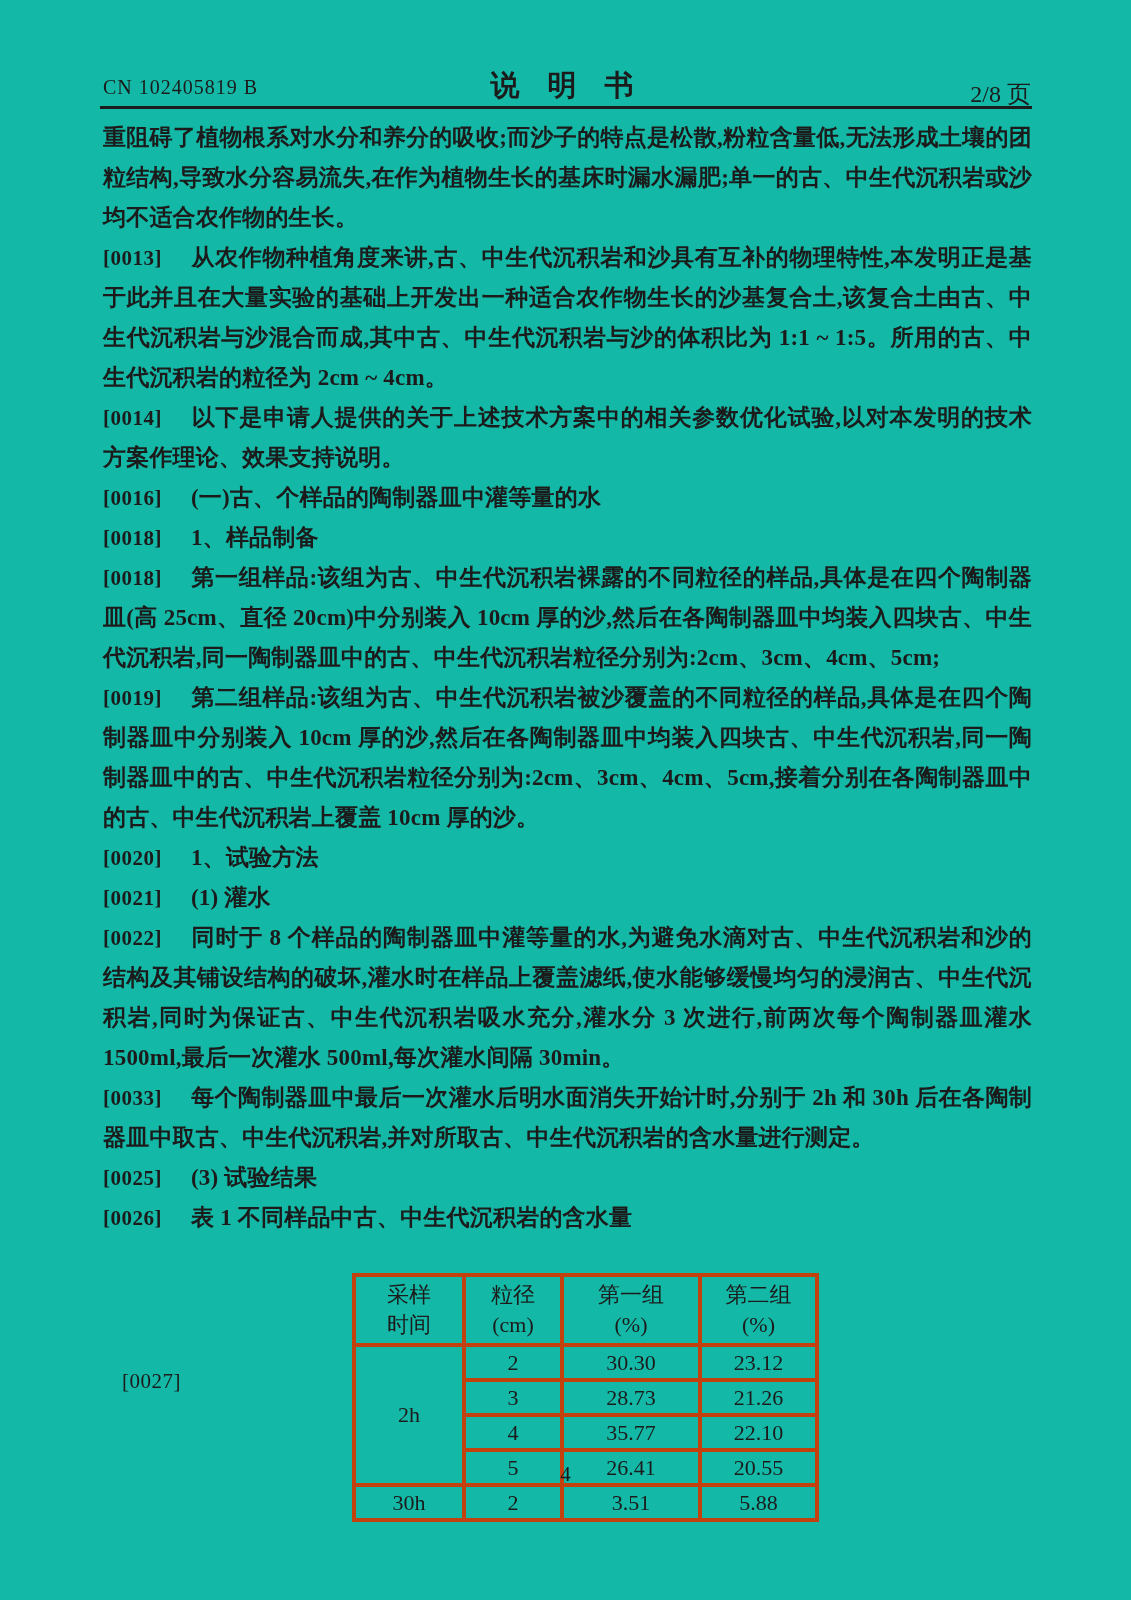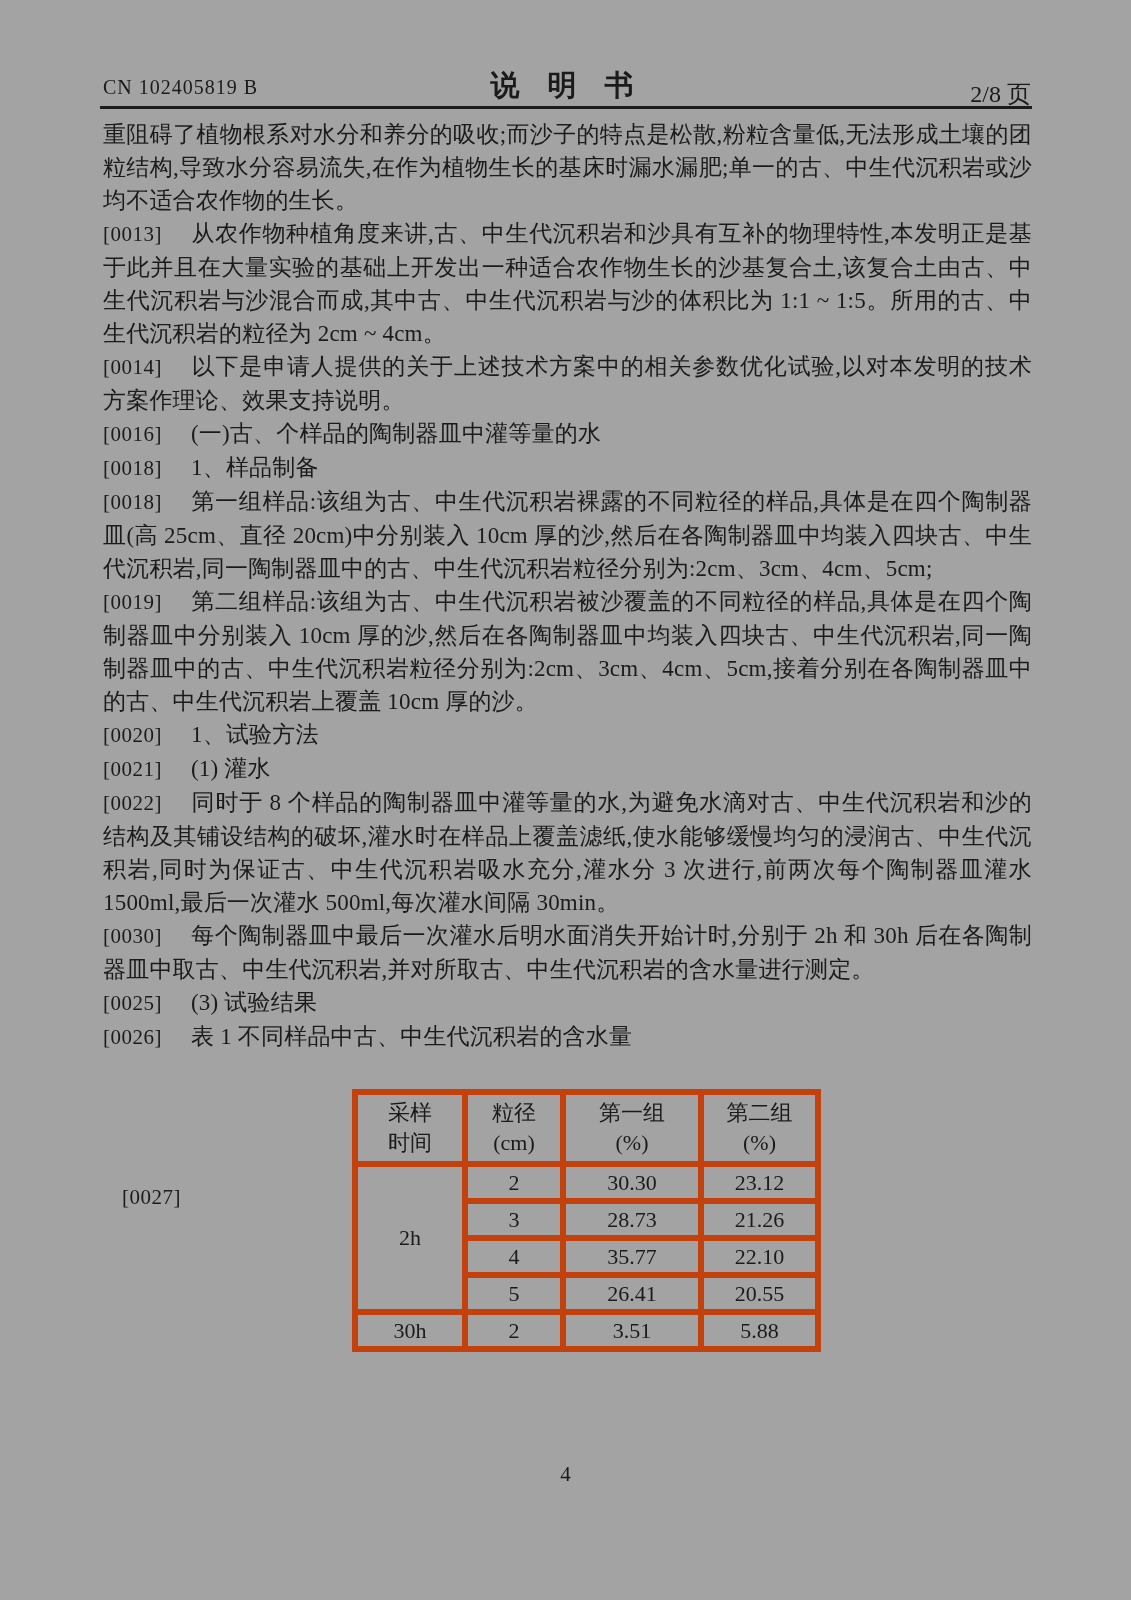--- a/index.html
+++ b/index.html
@@ -1,57 +1,58 @@
 <!DOCTYPE html>
 <html lang="zh"><head>
 <meta charset="utf-8">
 <style>
   html,body{margin:0;padding:0;background:#ffffff;}
   .page{
     position:relative;
     width:1131px;height:1600px;
-    background:#a3a3a3;
+    background:#14b8a6;
     font-family:"Liberation Serif","DejaVu Serif",serif;
     color:#1b1b1b;
     overflow:hidden;
   }
   
   .header{position:absolute;top:66px;left:103px;right:100px;height:38px;}
   .doc-number{position:absolute;left:0;top:10px;font-size:20px;letter-spacing:1px;}
   .doc-title{
     position:absolute;left:50%;top:0;transform:translateX(-50%);
     font-size:29px;font-weight:bold;letter-spacing:10px;white-space:nowrap;
     font-family:"Liberation Sans","DejaVu Sans",sans-serif;
   }
   .page-indicator{position:absolute;right:0;top:12px;font-size:24px;}
   .header-rule{
     position:absolute;top:106px;left:100px;width:932px;
     border-top:3px solid #1c1c1c;
   }
   
   .body-text{position:absolute;top:118px;left:103px;width:929px;}
   .para{
-    font-size:23px;line-height:33px;
+    font-size:23px;line-height:40px;
     text-align:justify;text-justify:inter-ideograph;
     letter-spacing:0.2px;
+    font-weight:bold;
   }
   .ptag{
     display:inline-block;width:88px;
     font-size:21px;letter-spacing:0.5px;vertical-align:baseline;
   }
   
   .table-section{position:relative;margin-top:35px;height:230px;}
   .otag{position:absolute;left:2px;top:96px;font-size:21px;letter-spacing:0.5px;margin-left:17px;}
   table.data{
     margin-left:249px;
     border-collapse:collapse;table-layout:fixed;
     border:3px solid #1b1b1b;
   }
   table.data th,table.data td{
-    border:6px solid #c2410c;
+    border:4px solid #c2410c;
     text-align:center;vertical-align:middle;
     padding:0;font-weight:normal;
     font-size:22px;
   }
   table.data th{height:66px;line-height:30px;}
   table.data td{height:31px;}
   
   .footer{position:absolute;top:1462px;left:0;width:100%;text-align:center;}
   .page-number{font-size:21px;}
 </style>
@@ -71,21 +72,21 @@
     <div class="para"><span>重阻碍了植物根系对水分和养分的吸收;而沙子的特点是松散,粉粒含量低,无法形成土壤的团粒结构,导致水分容易流失,在作为植物生长的基床时漏水漏肥;单一的古、中生代沉积岩或沙均不适合农作物的生长。</span></div>
     <div class="para"><span class="ptag">[0013]</span><span>从农作物种植角度来讲,古、中生代沉积岩和沙具有互补的物理特性,本发明正是基于此并且在大量实验的基础上开发出一种适合农作物生长的沙基复合土,该复合土由古、中生代沉积岩与沙混合而成,其中古、中生代沉积岩与沙的体积比为 1:1 ~ 1:5。所用的古、中生代沉积岩的粒径为 2cm ~ 4cm。</span></div>
     <div class="para"><span class="ptag">[0014]</span><span>以下是申请人提供的关于上述技术方案中的相关参数优化试验,以对本发明的技术方案作理论、效果支持说明。</span></div>
     <div class="para"><span class="ptag">[0016]</span><span>(一)古、个样品的陶制器皿中灌等量的水</span></div>
     <div class="para"><span class="ptag">[0018]</span><span>1、样品制备</span></div>
     <div class="para"><span class="ptag">[0018]</span><span>第一组样品:该组为古、中生代沉积岩裸露的不同粒径的样品,具体是在四个陶制器皿(高 25cm、直径 20cm)中分别装入 10cm 厚的沙,然后在各陶制器皿中均装入四块古、中生代沉积岩,同一陶制器皿中的古、中生代沉积岩粒径分别为:2cm、3cm、4cm、5cm;</span></div>
     <div class="para"><span class="ptag">[0019]</span><span>第二组样品:该组为古、中生代沉积岩被沙覆盖的不同粒径的样品,具体是在四个陶制器皿中分别装入 10cm 厚的沙,然后在各陶制器皿中均装入四块古、中生代沉积岩,同一陶制器皿中的古、中生代沉积岩粒径分别为:2cm、3cm、4cm、5cm,接着分别在各陶制器皿中的古、中生代沉积岩上覆盖 10cm 厚的沙。</span></div>
     <div class="para"><span class="ptag">[0020]</span><span>1、试验方法</span></div>
     <div class="para"><span class="ptag">[0021]</span><span>(1) 灌水</span></div>
     <div class="para"><span class="ptag">[0022]</span><span>同时于 8 个样品的陶制器皿中灌等量的水,为避免水滴对古、中生代沉积岩和沙的结构及其铺设结构的破坏,灌水时在样品上覆盖滤纸,使水能够缓慢均匀的浸润古、中生代沉积岩,同时为保证古、中生代沉积岩吸水充分,灌水分 3 次进行,前两次每个陶制器皿灌水 1500ml,最后一次灌水 500ml,每次灌水间隔 30min。</span></div>
-    <div class="para"><span class="ptag">[0030]</span><span>每个陶制器皿中最后一次灌水后明水面消失开始计时,分别于 2h 和 30h 后在各陶制器皿中取古、中生代沉积岩,并对所取古、中生代沉积岩的含水量进行测定。</span></div>
+    <div class="para"><span class="ptag">[0033]</span><span>每个陶制器皿中最后一次灌水后明水面消失开始计时,分别于 2h 和 30h 后在各陶制器皿中取古、中生代沉积岩,并对所取古、中生代沉积岩的含水量进行测定。</span></div>
     <div class="para"><span class="ptag">[0025]</span><span>(3) 试验结果</span></div>
     <div class="para"><span class="ptag">[0026]</span><span>表 1 不同样品中古、中生代沉积岩的含水量</span></div>
 
     <div class="table-section">
       <span class="otag">[0027]</span>
       <table class="data">
         <colgroup>
           <col style="width:110px">
             <col style="width:98px">
             <col style="width:138px">

